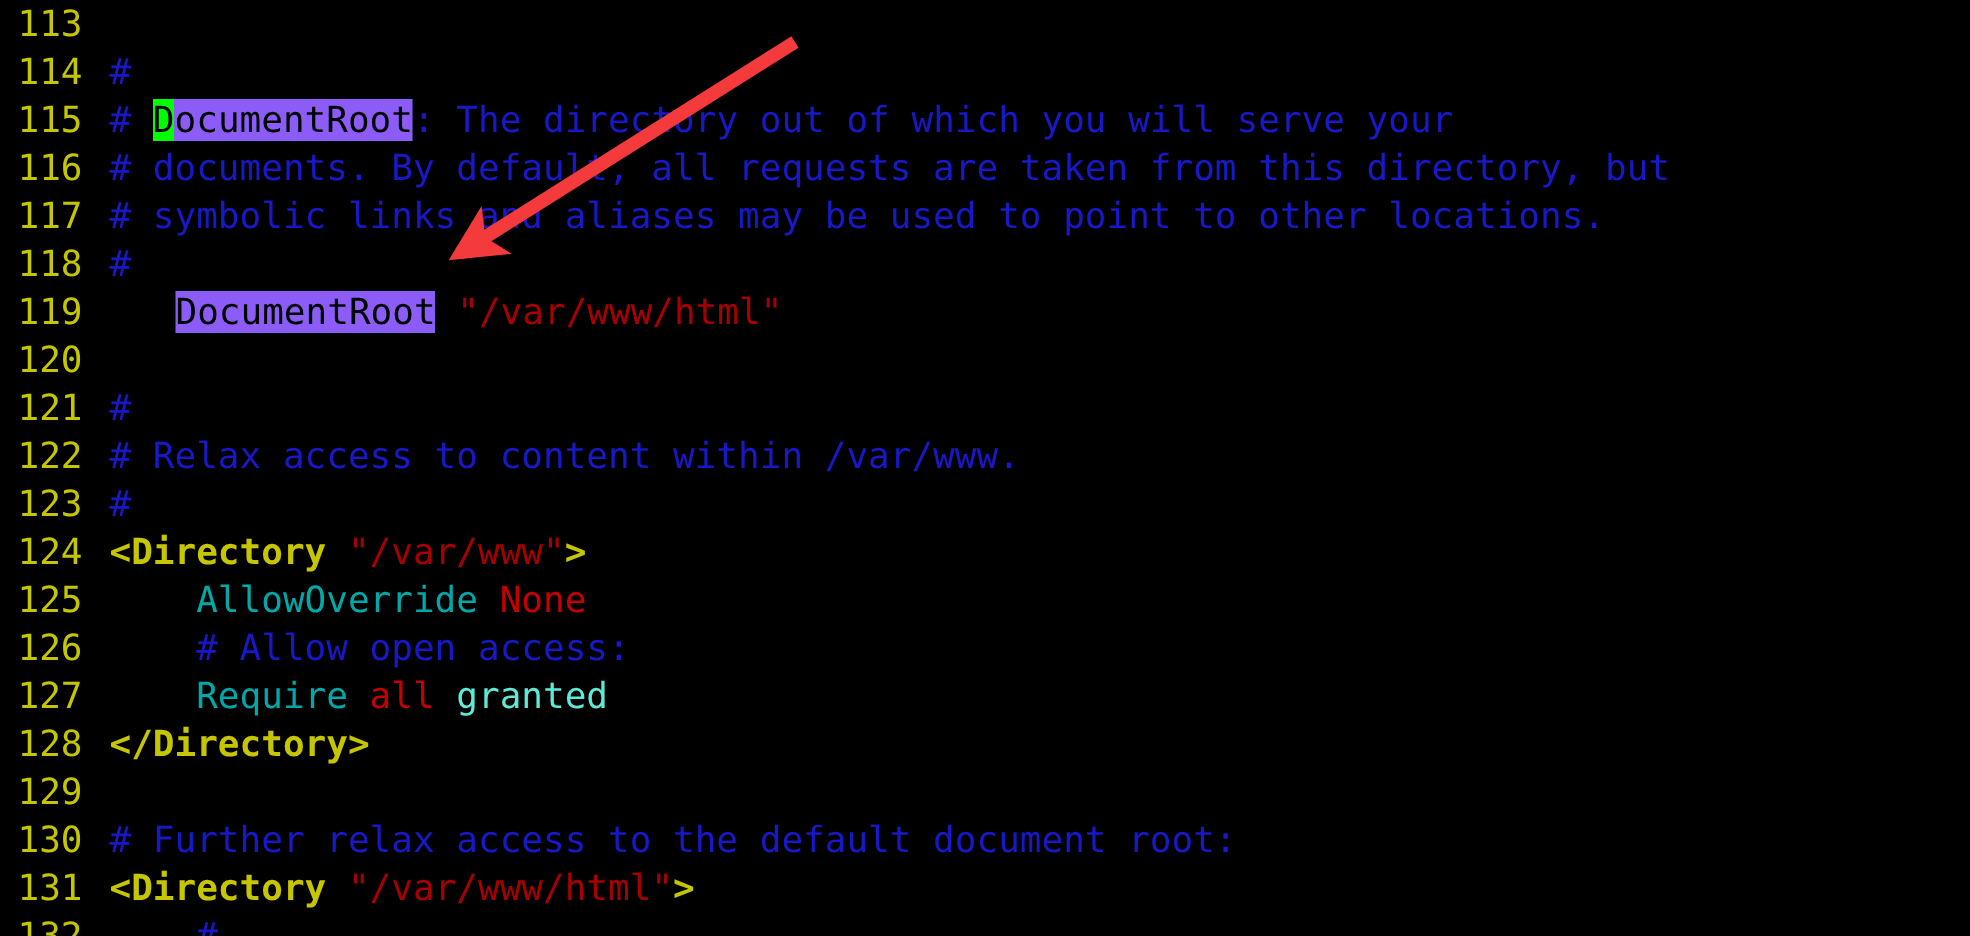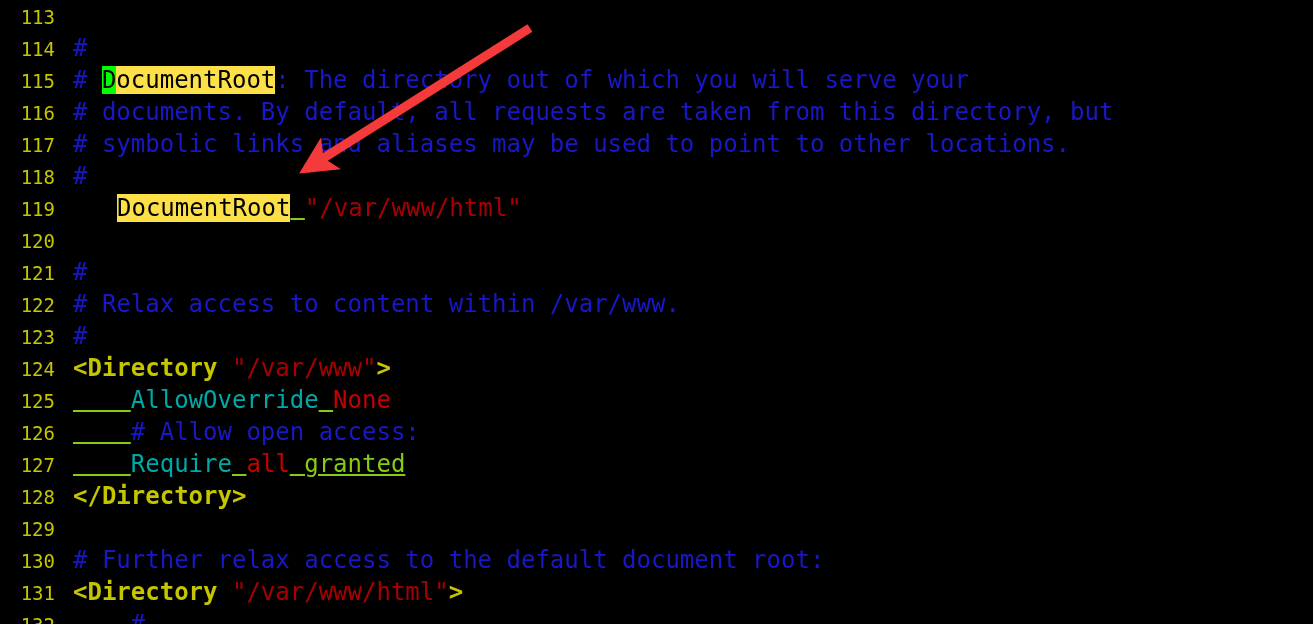--- a/index.html
+++ b/index.html
@@ -38,47 +38,47 @@
     font-size: 24px;
     white-space: pre;
     letter-spacing: 0px;
   }
 
   .lineno {
     display: inline-block;
     width: 55px;
     text-align: right;
     color: #c5c500;
-    font-size: 19px;
+    font-size: 24px;
     white-space: pre;
   }
 
   .gutter-gap {
     display: inline-block;
     width: 18px;
   }
 
   .code-text {
     display: inline;
     white-space: pre;
   }
 
   
   .tok-comment   { color: #1818c8; }
   .tok-hash      { color: #1818c8; }
   .tok-directive { color: #c5c500; margin-left: 44px; }
   .tok-string    { color: #a80000; }
   .tok-keyword   { color: #00a8a8; }
   .tok-value     { color: #c40000; }
-  .tok-plain     { color: #84cc16; text-decoration: underline; }
+  .tok-plain     { color: #5eead4; }
   .tok-angle     { color: #c5c500; font-weight: bold; }
 
   
   .hl-match {
-    background: #fde047;
+    background: #8b5cf6;
     color: #000000;
   }
   .hl-cursor {
     background: #00ff00;
     color: #000000;
   }
 
   
   #annotation-layer {
     position: absolute;

